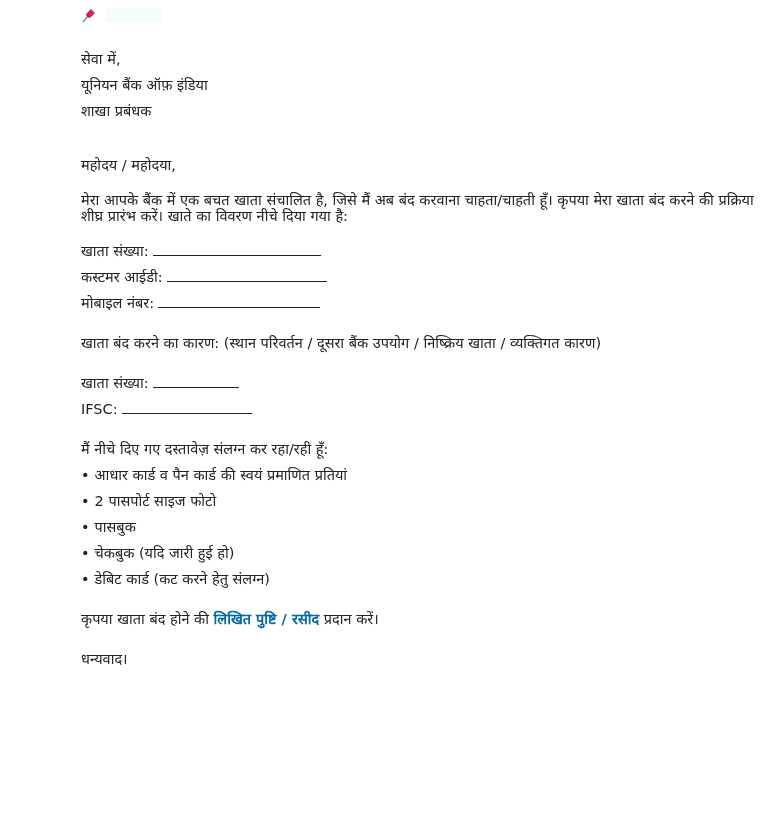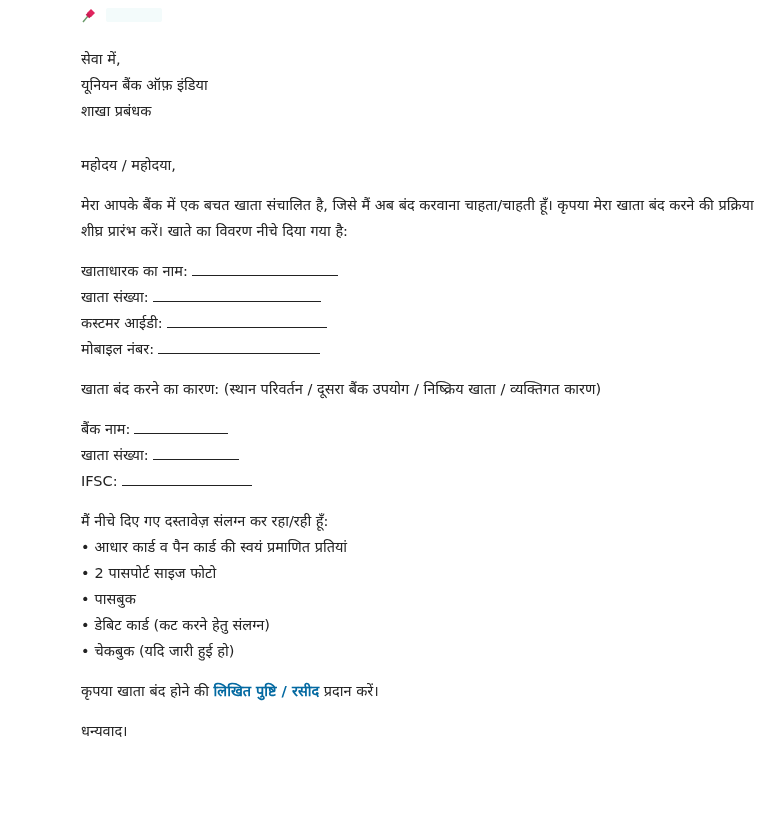--- a/index.html
+++ b/index.html
@@ -43,21 +43,21 @@
       right: 6px;
       margin-top: 10px;
     }
     .line {
       height: 26px;
       line-height: 26px;
       white-space: nowrap;
     }
     .para-gap { height: 14px; }
     .wrap {
-      line-height: 26px;
+      line-height: 16px;
       white-space: normal;
       width: 690px;
     }
     .blank {
       display: inline-block;
       border-bottom: 1px solid #222;
       height: 14px;
       vertical-align: baseline;
       margin-left: 4px;
     }
@@ -90,57 +90,51 @@
   <div class="para-gap"></div>
 
   <div class="line">महोदय / महोदया,</div>
   <div class="para-gap"></div>
 
   <div class="wrap">मेरा आपके बैंक में एक बचत खाता संचालित है, जिसे मैं अब बंद करवाना चाहता/चाहती हूँ। कृपया मेरा खाता बंद करने की प्रक्रिया शीघ्र प्रारंभ करें। खाते का विवरण नीचे दिया गया है:</div>
   <div class="para-gap"></div>
 
   <div>
     <div class="line">
-      <span>खाताधारक का नाम:</span><span class="blank" style="width:146px"></span>
-    </div>
-    <div class="line">
       <span>खाता संख्या:</span><span class="blank" style="width:168px"></span>
     </div>
     <div class="line">
       <span>कस्टमर आईडी:</span><span class="blank" style="width:160px"></span>
     </div>
     <div class="line">
       <span>मोबाइल नंबर:</span><span class="blank" style="width:162px"></span>
     </div>
   </div>
   <div class="para-gap"></div>
 
   <div class="line">खाता बंद करने का कारण: (स्थान परिवर्तन / दूसरा बैंक उपयोग / निष्क्रिय खाता / व्यक्तिगत कारण)</div>
   <div class="para-gap"></div>
 
   <div>
     <div class="line">
-      <span>बैंक नाम:</span><span class="blank" style="width:94px"></span>
-    </div>
-    <div class="line">
       <span>खाता संख्या:</span><span class="blank" style="width:86px"></span>
     </div>
     <div class="line">
       <span>IFSC:</span><span class="blank" style="width:130px"></span>
     </div>
   </div>
   <div class="para-gap"></div>
 
   <div class="line">मैं नीचे दिए गए दस्तावेज़ संलग्न कर रहा/रही हूँ:</div>
   <div>
     <div class="line bullet">आधार कार्ड व पैन कार्ड की स्वयं प्रमाणित प्रतियां</div>
     <div class="line bullet">2 पासपोर्ट साइज फोटो</div>
     <div class="line bullet">पासबुक</div>
+    <div class="line bullet">चेकबुक (यदि जारी हुई हो)</div>
     <div class="line bullet">डेबिट कार्ड (कट करने हेतु संलग्न)</div>
-    <div class="line bullet">चेकबुक (यदि जारी हुई हो)</div>
   </div>
   <div class="para-gap"></div>
 
   <div class="line">
     <span>कृपया खाता बंद होने की </span><b>लिखित पुष्टि / रसीद</b><span> प्रदान करें।</span>
   </div>
   <div class="para-gap"></div>
 
   <div class="line">धन्यवाद।</div>
 </div>

